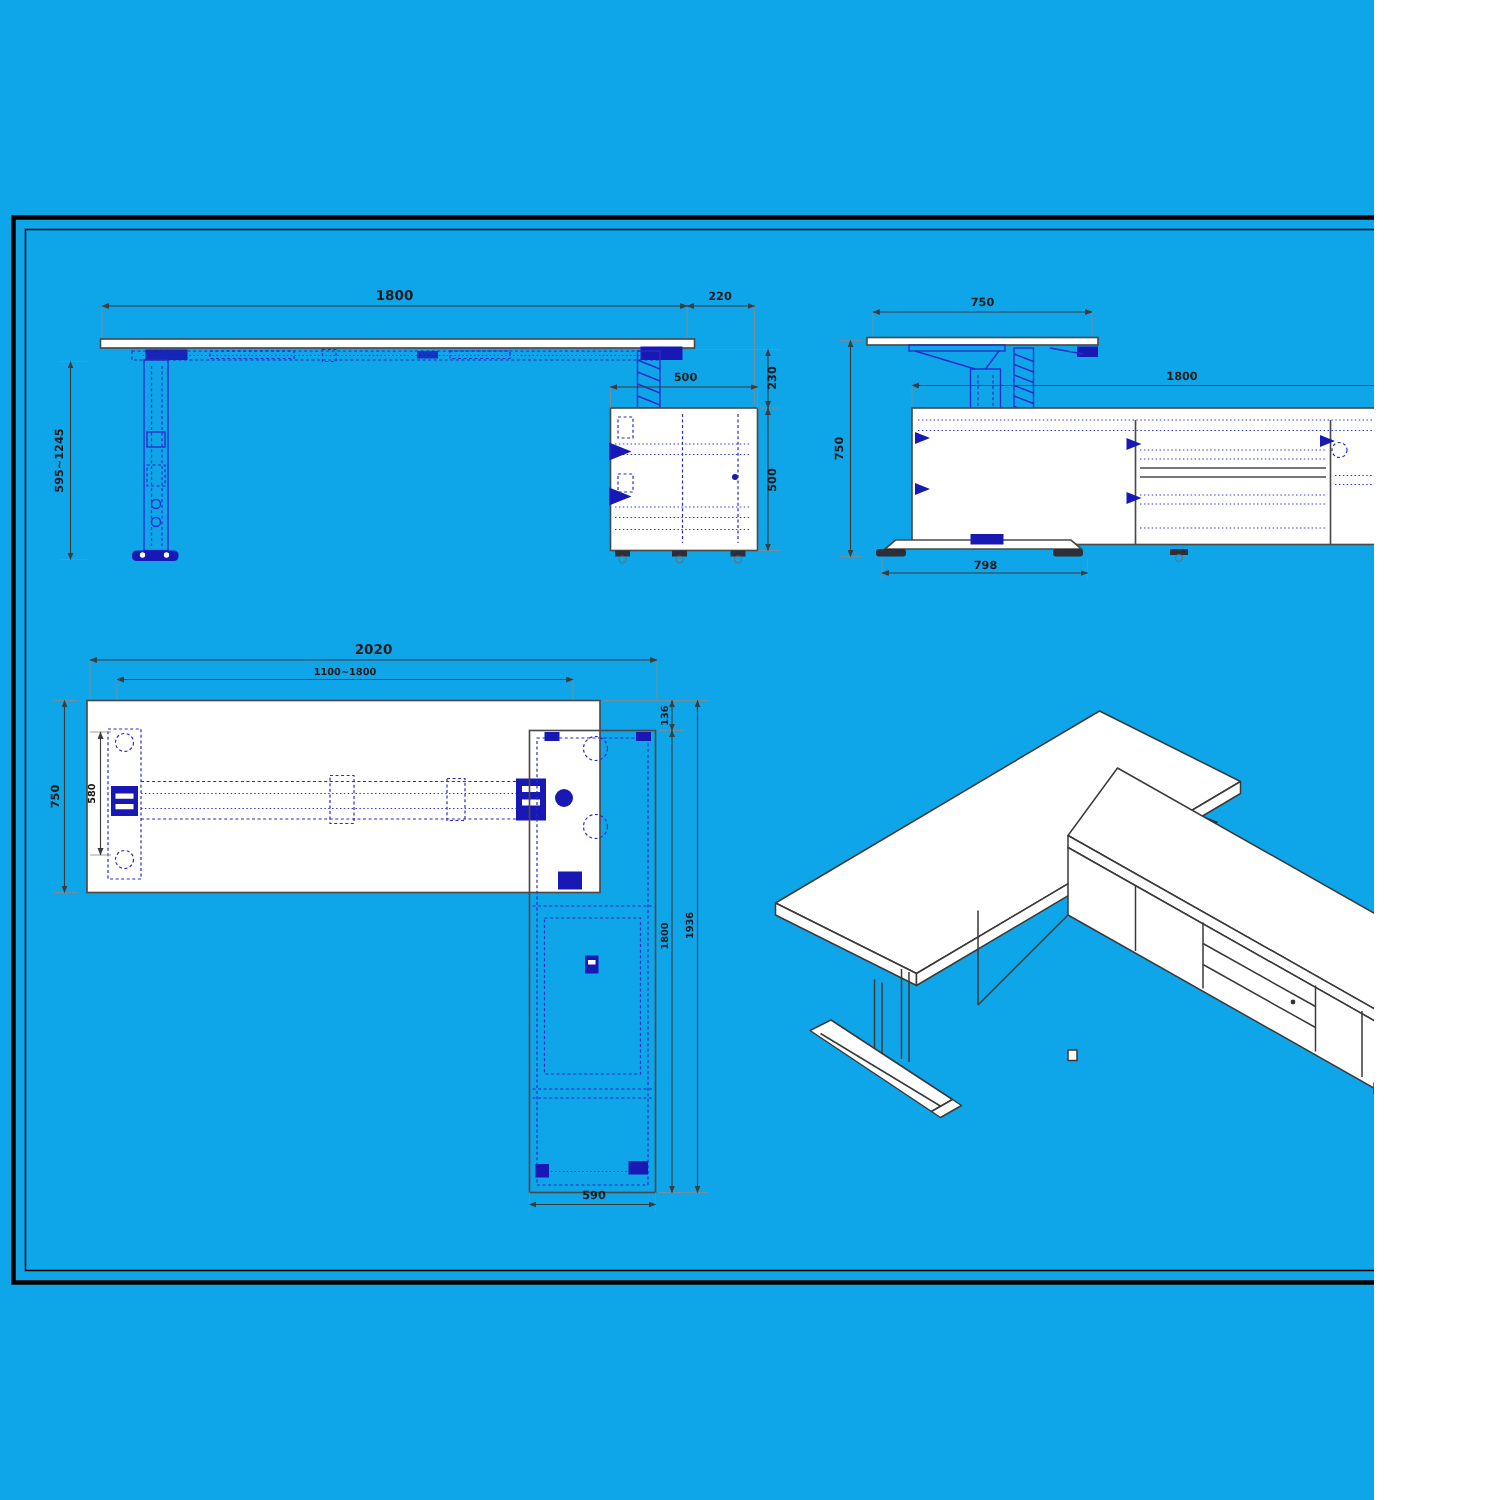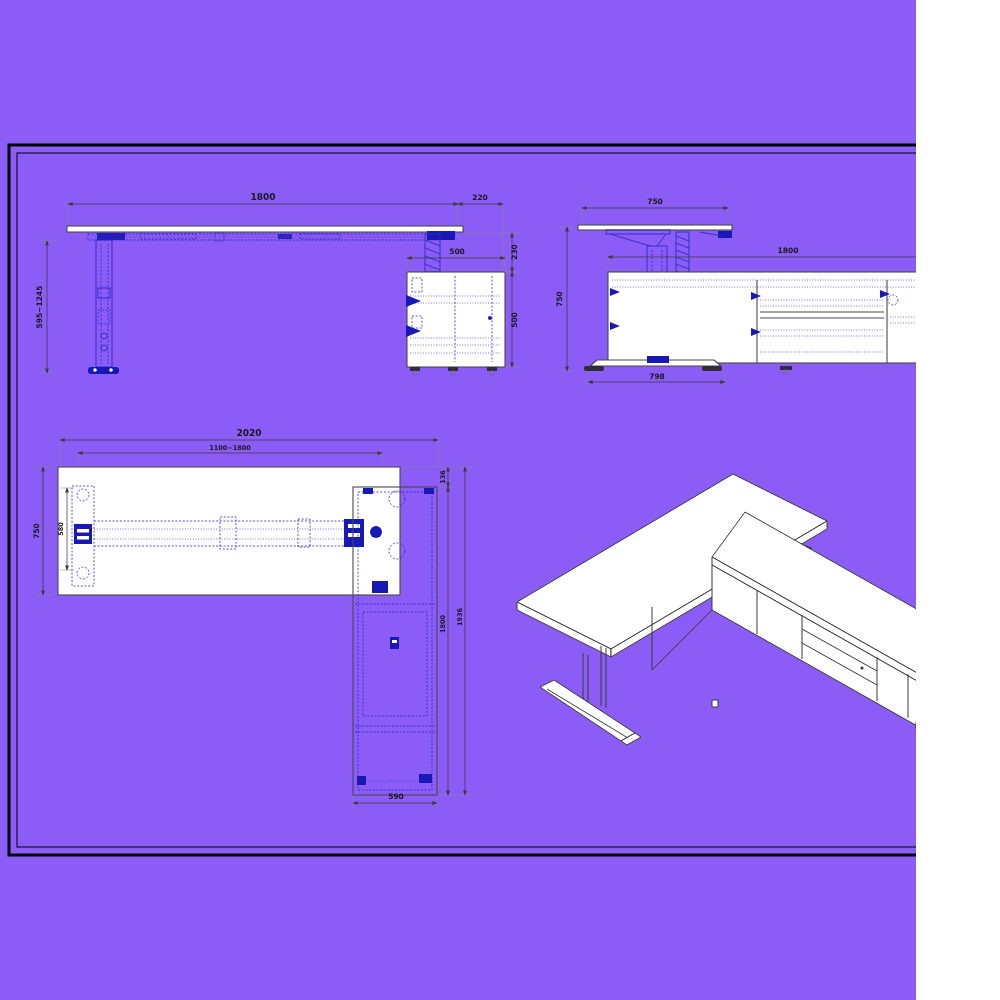--- a/index.html
+++ b/index.html
@@ -1,16 +1,16 @@
 <!DOCTYPE html>
 <html><head>
 <meta charset="utf-8">
 <style>
   html,body{margin:0;padding:0;background:#ffffff;}
-  .canvas{position:relative;width:916px;height:1000px;background:#8b5cf6;overflow:hidden;
+  .canvas{position:relative;width:916px;height:1000px;background:#0ea5e9;overflow:hidden;
           font-family:"DejaVu Sans",sans-serif;}
   svg{position:absolute;left:0;top:0;}
   
   .ol{stroke:#4a4a4a;fill:none;stroke-width:1.1;}
   .olf{stroke:#4a4a4a;fill:#ffffff;stroke-width:1.1;}
   .thin{stroke:#6a6a6a;fill:none;stroke-width:.6;}
   
   .dim{stroke:#3c3c3c;stroke-width:.75;fill:none;}
   .ext{stroke:#8b8b8b;stroke-width:.55;fill:none;}
   

